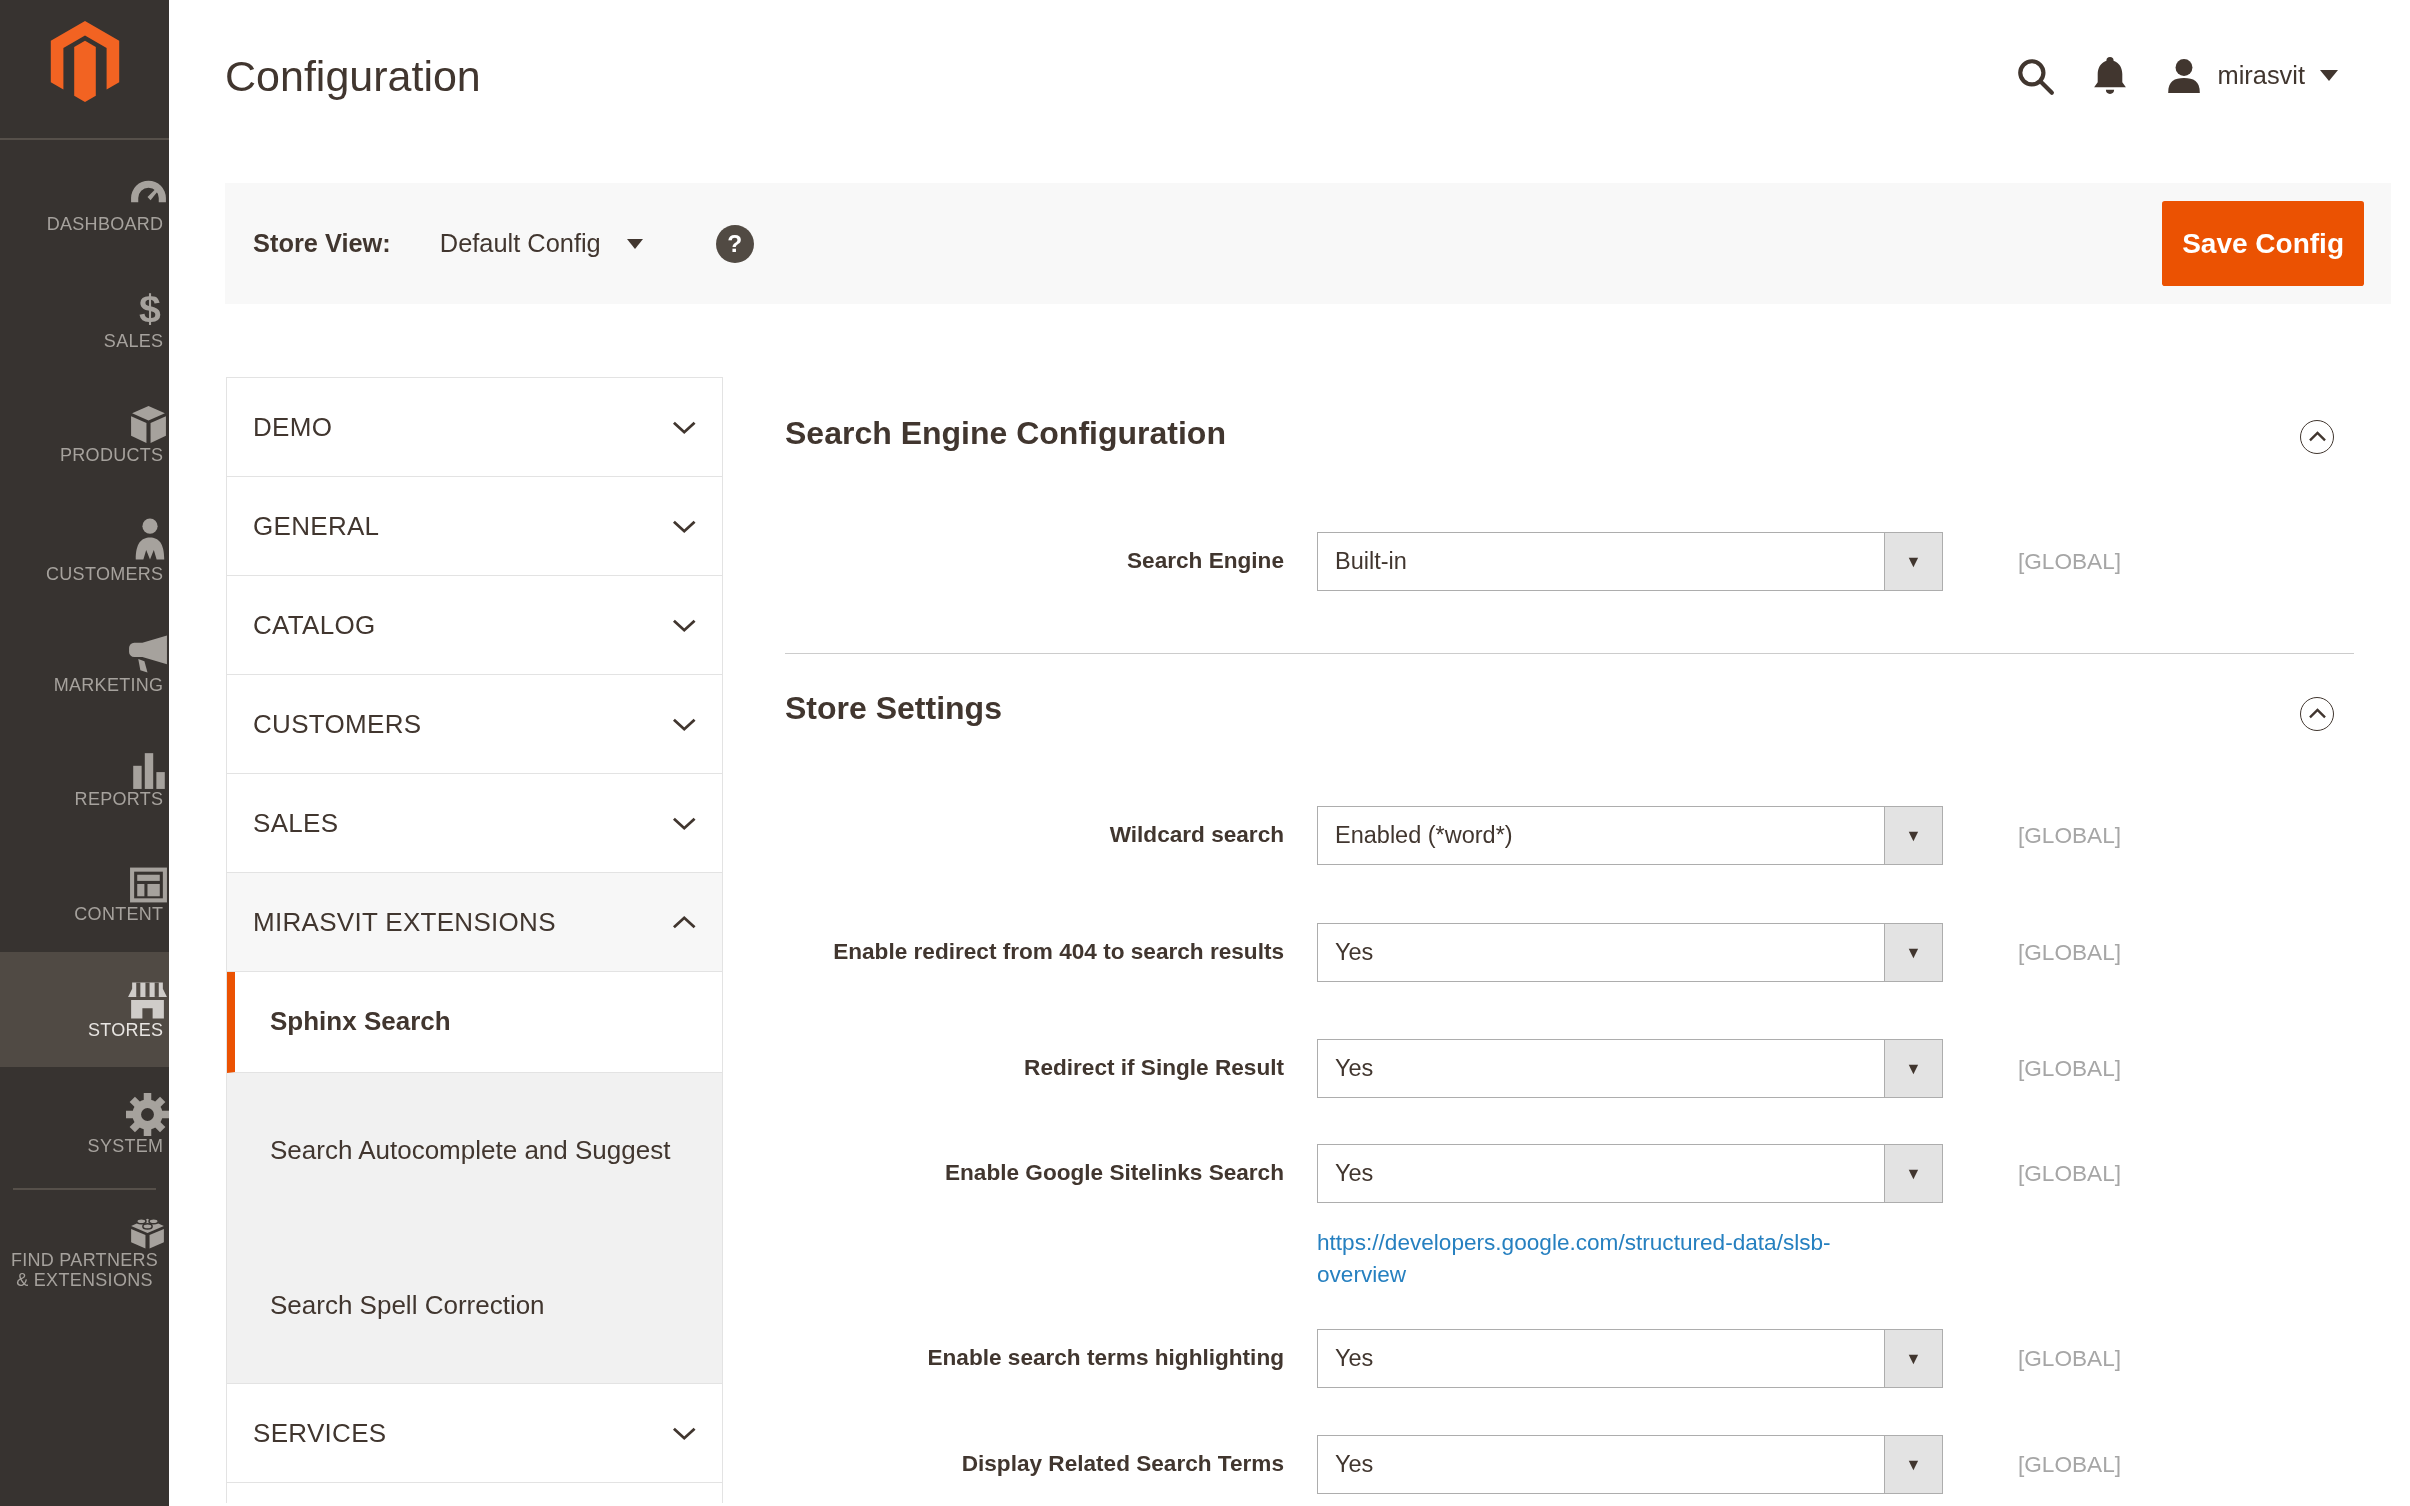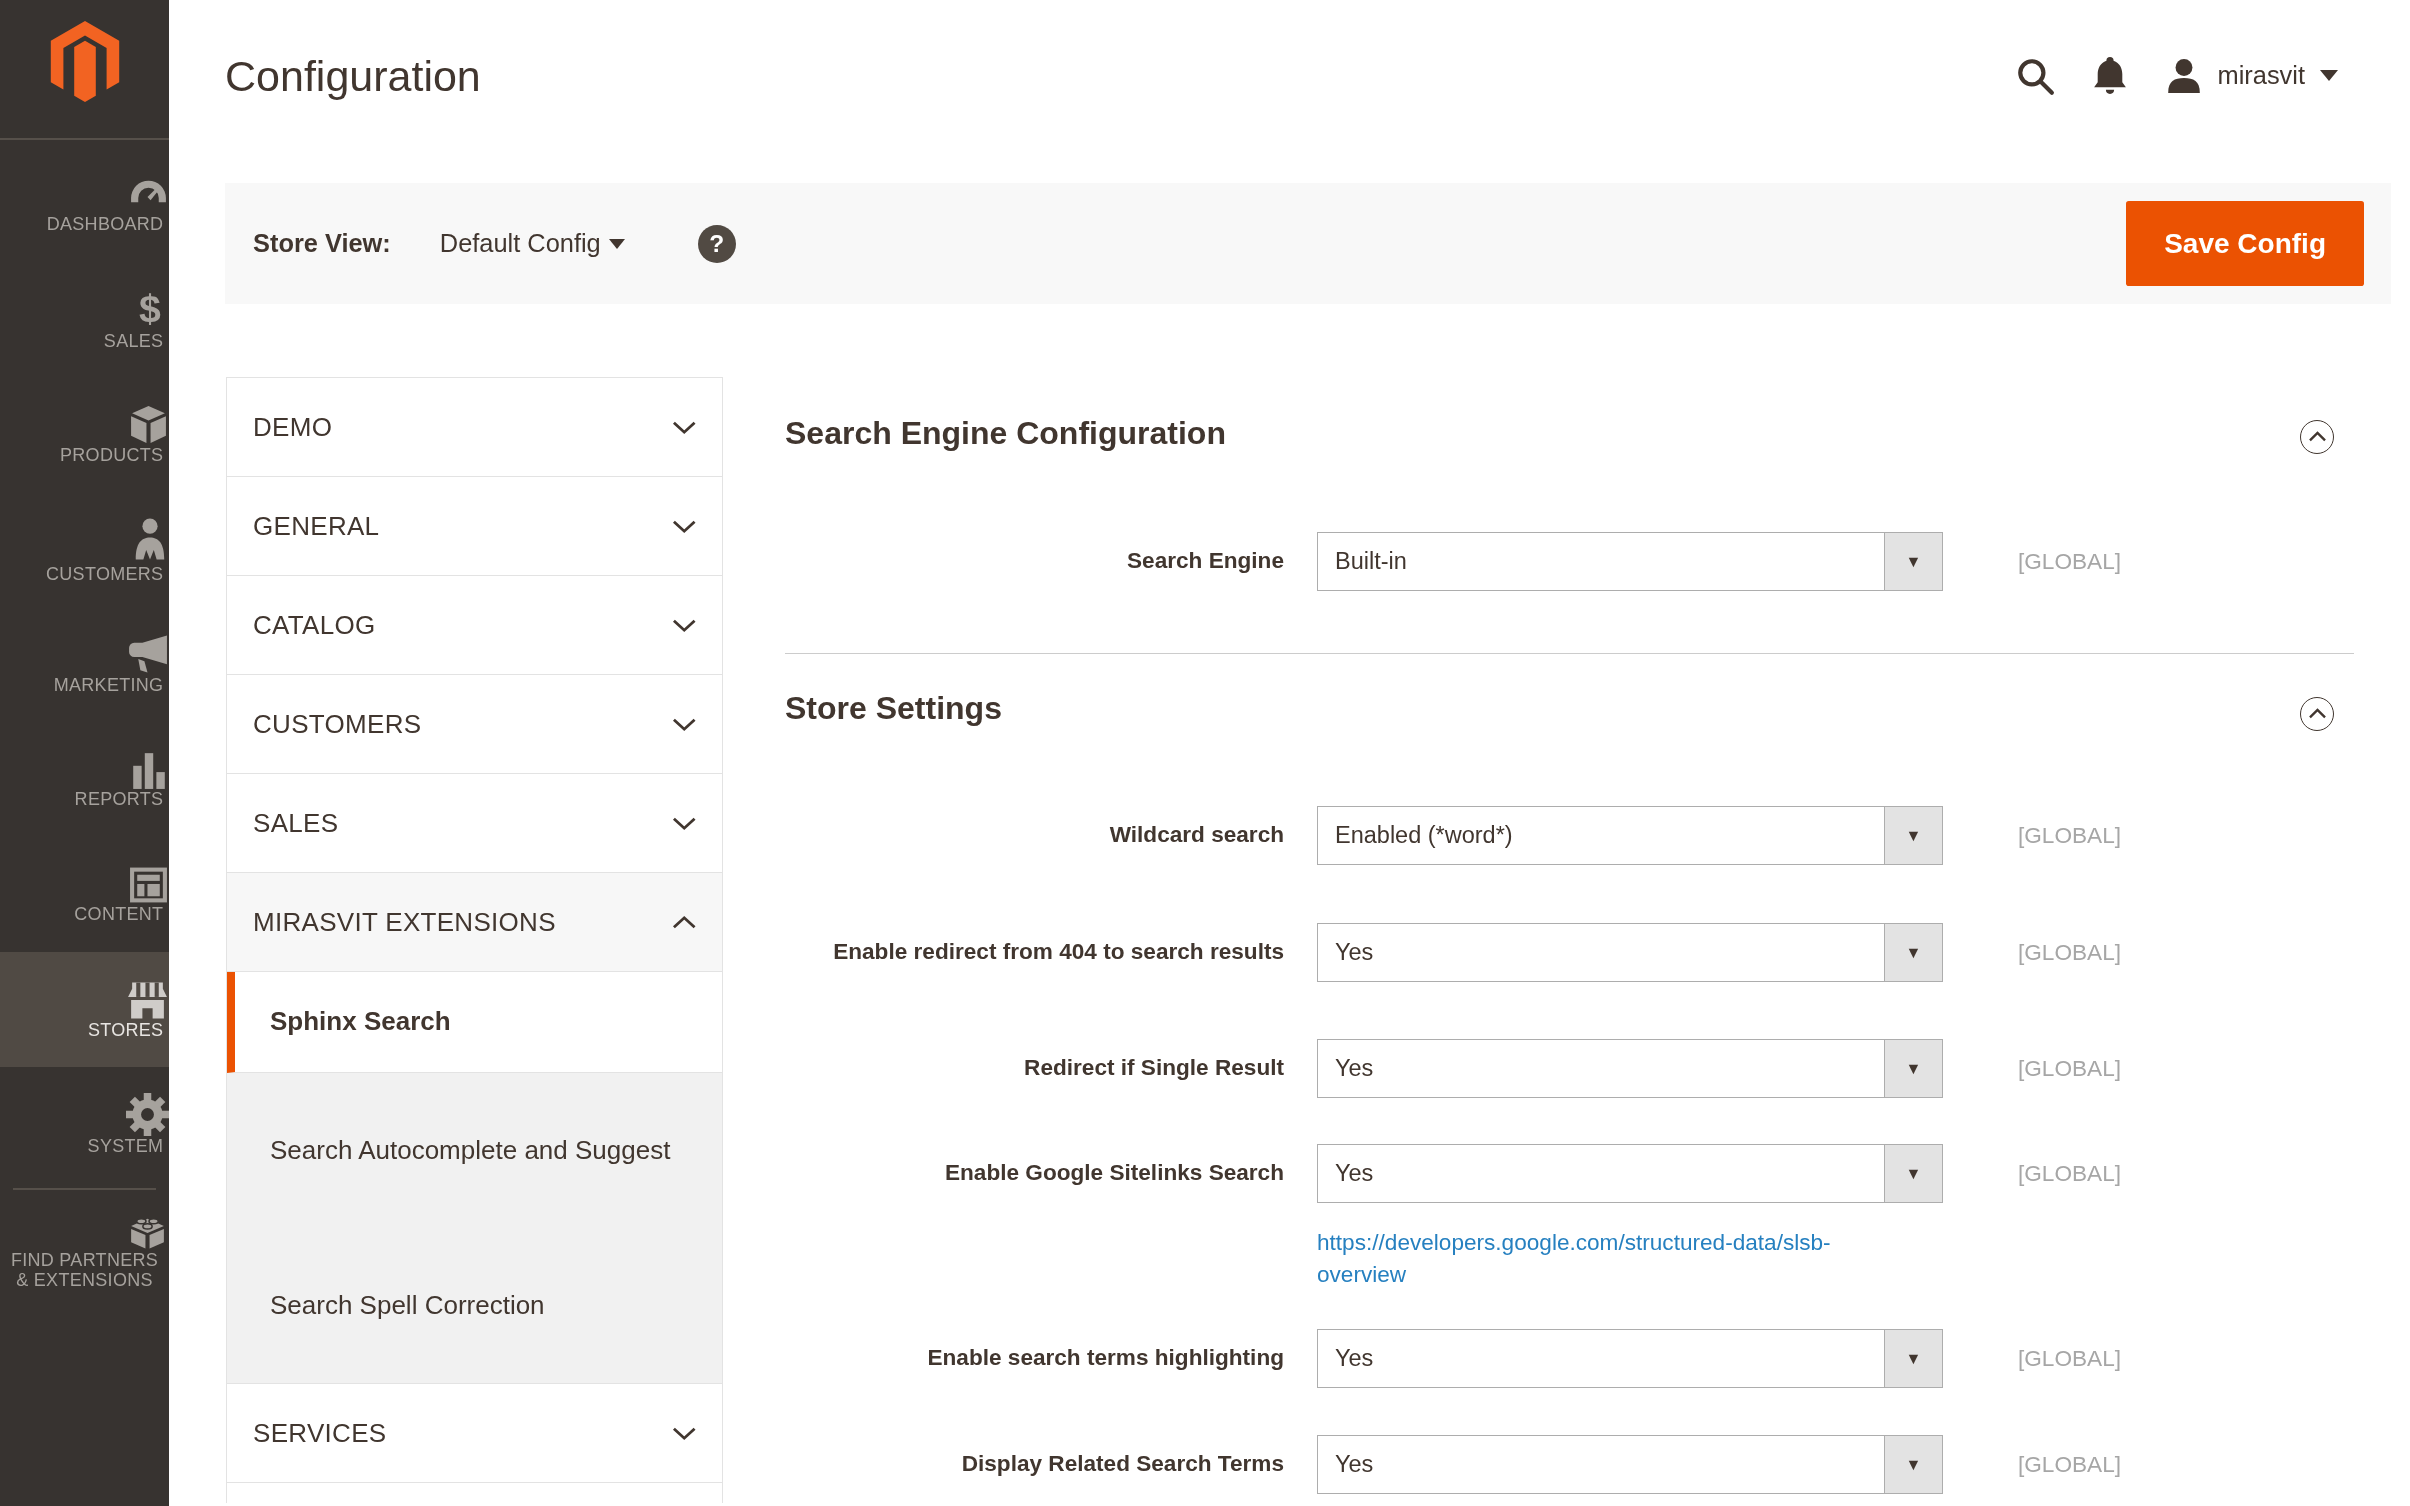--- a/index.html
+++ b/index.html
@@ -25,25 +25,25 @@
   .page-title { position:absolute; left:56px; top:52px; font-size:43px; font-weight:400; color:#41362f; }
   .header-actions { position:absolute; right:73px; top:55px; display:flex; align-items:center; gap:36px; }
   .hdr-icon { display:block; cursor:pointer; }
   .user-chip { display:flex; align-items:center; gap:15px; cursor:pointer; }
   .user-name { font-size:25.4px; color:#41362f; }
   .caret-down { width:0; height:0; border-left:9.4px solid transparent; border-right:9.4px solid transparent; border-top:11.3px solid #41362f; }
 
   
   .toolbar { position:absolute; left:56px; right:20px; top:183px; height:121px; background:#f8f8f8; display:flex; align-items:center; }
   .sv-label { margin-left:28px; font-size:25.4px; font-weight:700; }
-  .sv-value { margin-left:49px; font-size:25.4px; display:flex; align-items:center; gap:8px; cursor:pointer; }
+  .sv-value { margin-left:49px; font-size:25.4px; display:flex; align-items:center; gap:26px; cursor:pointer; }
   .sv-caret { width:0; height:0; border-left:8.5px solid transparent; border-right:8.5px solid transparent; border-top:10.4px solid #41362f; }
   .help-circle { margin-left:73px; width:38px; height:38px; border-radius:50%; background:#514a43; color:#fff;
                  font-size:24.5px; font-weight:700; display:flex; align-items:center; justify-content:center; cursor:pointer; }
-  .save-btn { margin-left:auto; margin-right:27px; height:85px; padding:0 38px; background:#eb5202; border:none; border-radius:2.8px;
+  .save-btn { margin-left:auto; margin-right:27px; height:85px; padding:0 20px; background:#eb5202; border:none; border-radius:2.8px;
               color:#fff; font-size:28px; font-weight:700; font-family:inherit; cursor:pointer; }
 
   
   .config-nav { position:absolute; left:57px; top:377px; width:497px; border:0.9px solid #e3e3e3; border-bottom:none; background:#fff; }
   .acc { height:99px; display:flex; align-items:center; padding:0 26px; border-bottom:0.9px solid #e3e3e3;
          font-size:26px; font-weight:400; letter-spacing:0.3px; cursor:pointer; background:#fff;justify-content:space-between; }
   .acc.expanded { background:#f7f7f7; }
   .acc .chev { margin-left:auto; }
   .subnav { background:#f1f1f1; border-bottom:0.9px solid #e3e3e3; }
   .subitem { min-height:155px; display:flex; align-items:center; padding:0 38px 0 43px;

